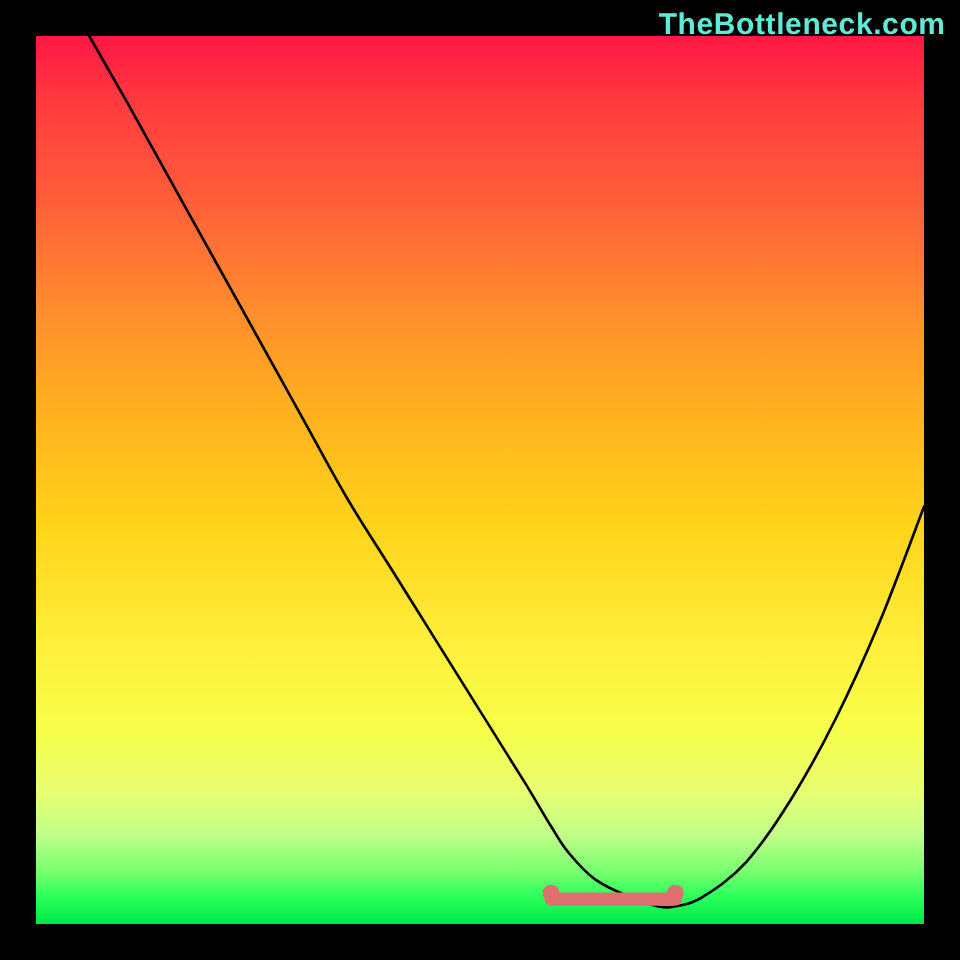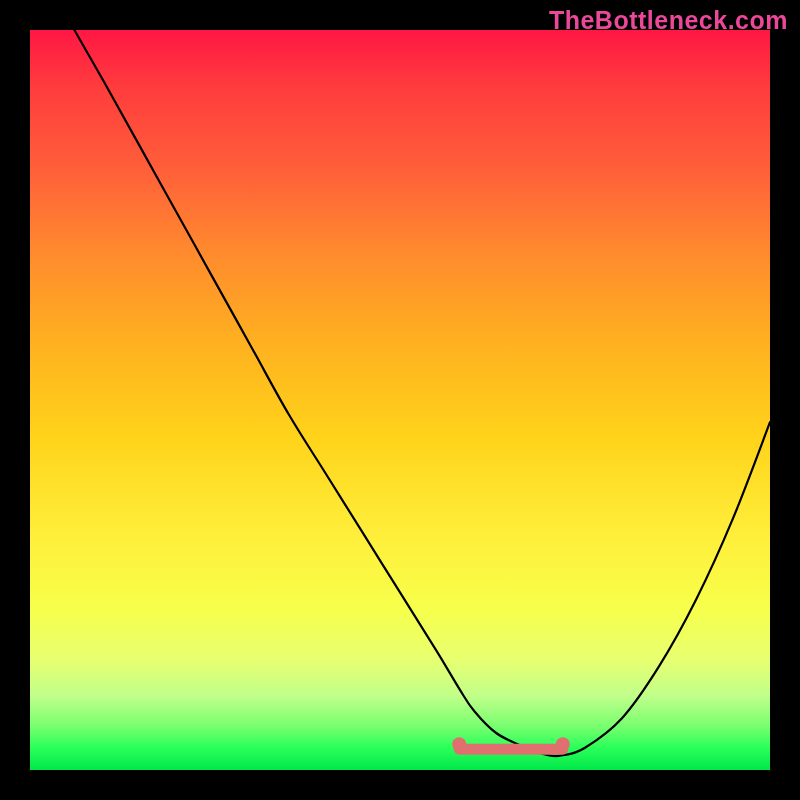--- a/index.html
+++ b/index.html
@@ -31,21 +31,21 @@
       #2aff5a 97%,
       #00e84a 100%);
   }
   .attribution {
     position: absolute;
     top: 6px;
     right: 12px;
     font-family: Arial, Helvetica, sans-serif;
     font-size: 25px;
     font-weight: 600;
-    color: #ec4899;
+    color: #5eead4;
     letter-spacing: 0.5px;
     user-select: none;
   }
   svg.curve {
     position: absolute;
     left: 0; top: 0;
     width: 740px; height: 740px;
     overflow: visible;
   }
   .curve-path {

